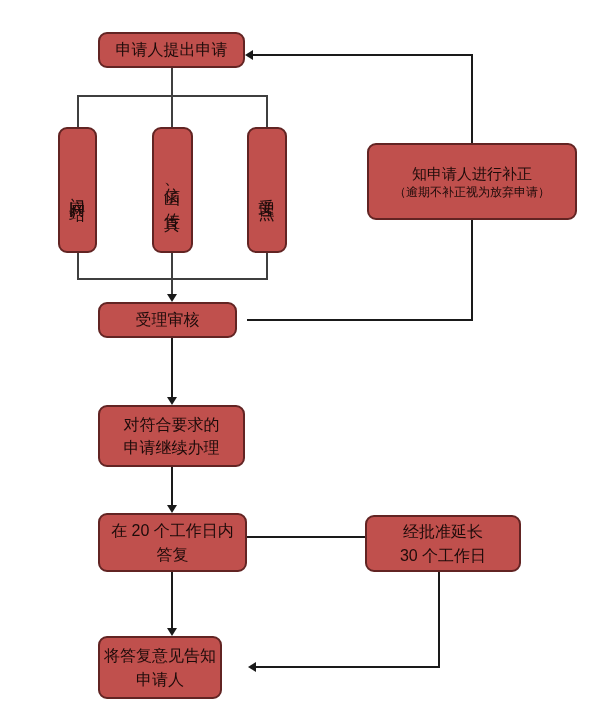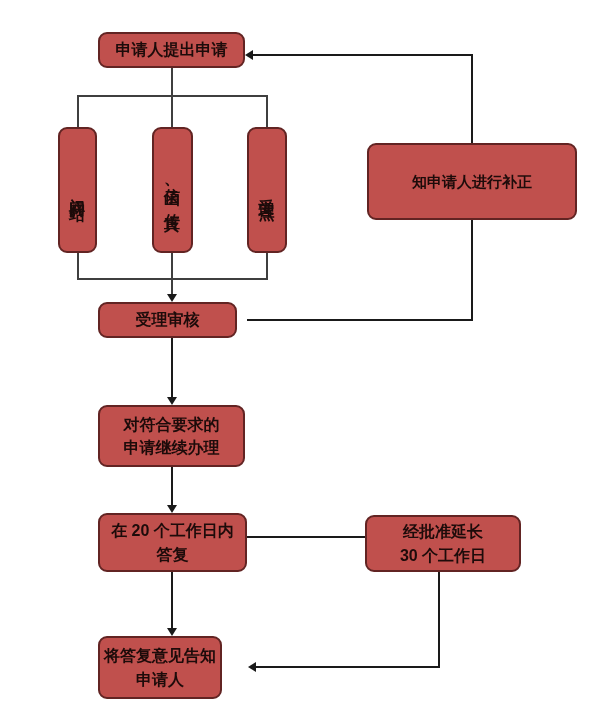--- a/index.html
+++ b/index.html
@@ -15,21 +15,21 @@
     background: var(--bg, #ffffff);
     overflow: hidden;
   }
   .node {
     position: absolute;
     box-sizing: border-box;
     background: var(--node-fill, #c0504d);
     border: 2px solid var(--node-border, #622423);
     border-radius: 9px;
     color: var(--text-color, #1d0b0a);
-    font-weight: bold;
+    font-weight: normal;
     display: flex;
     align-items: center;
     justify-content: center;
     text-align: center;
     line-height: 1.45;
     font-size: 16px;
   }
   .node .stack span { display: block; }
   .vertical {
     writing-mode: vertical-rl;
@@ -78,20 +78,21 @@
 
   <div class="node vertical" id="node-portal">门户网站</div>
 
   <div class="node vertical" id="node-mail">信函、传真</div>
 
   <div class="node vertical" id="node-counter">受理点</div>
 
   <div class="node" id="node-notify">
     <div class="stack">
       <span>知申请人进行补正</span>
+      <span class="fineprint">（逾期不补正视为放弃申请）</span>
     </div>
   </div>
 
   <div class="node" id="node-review">受理审核</div>
 
   <div class="node" id="node-proceed">
     <div class="stack">
       <span>对符合要求的</span>
       <span>申请继续办理</span>
     </div>

